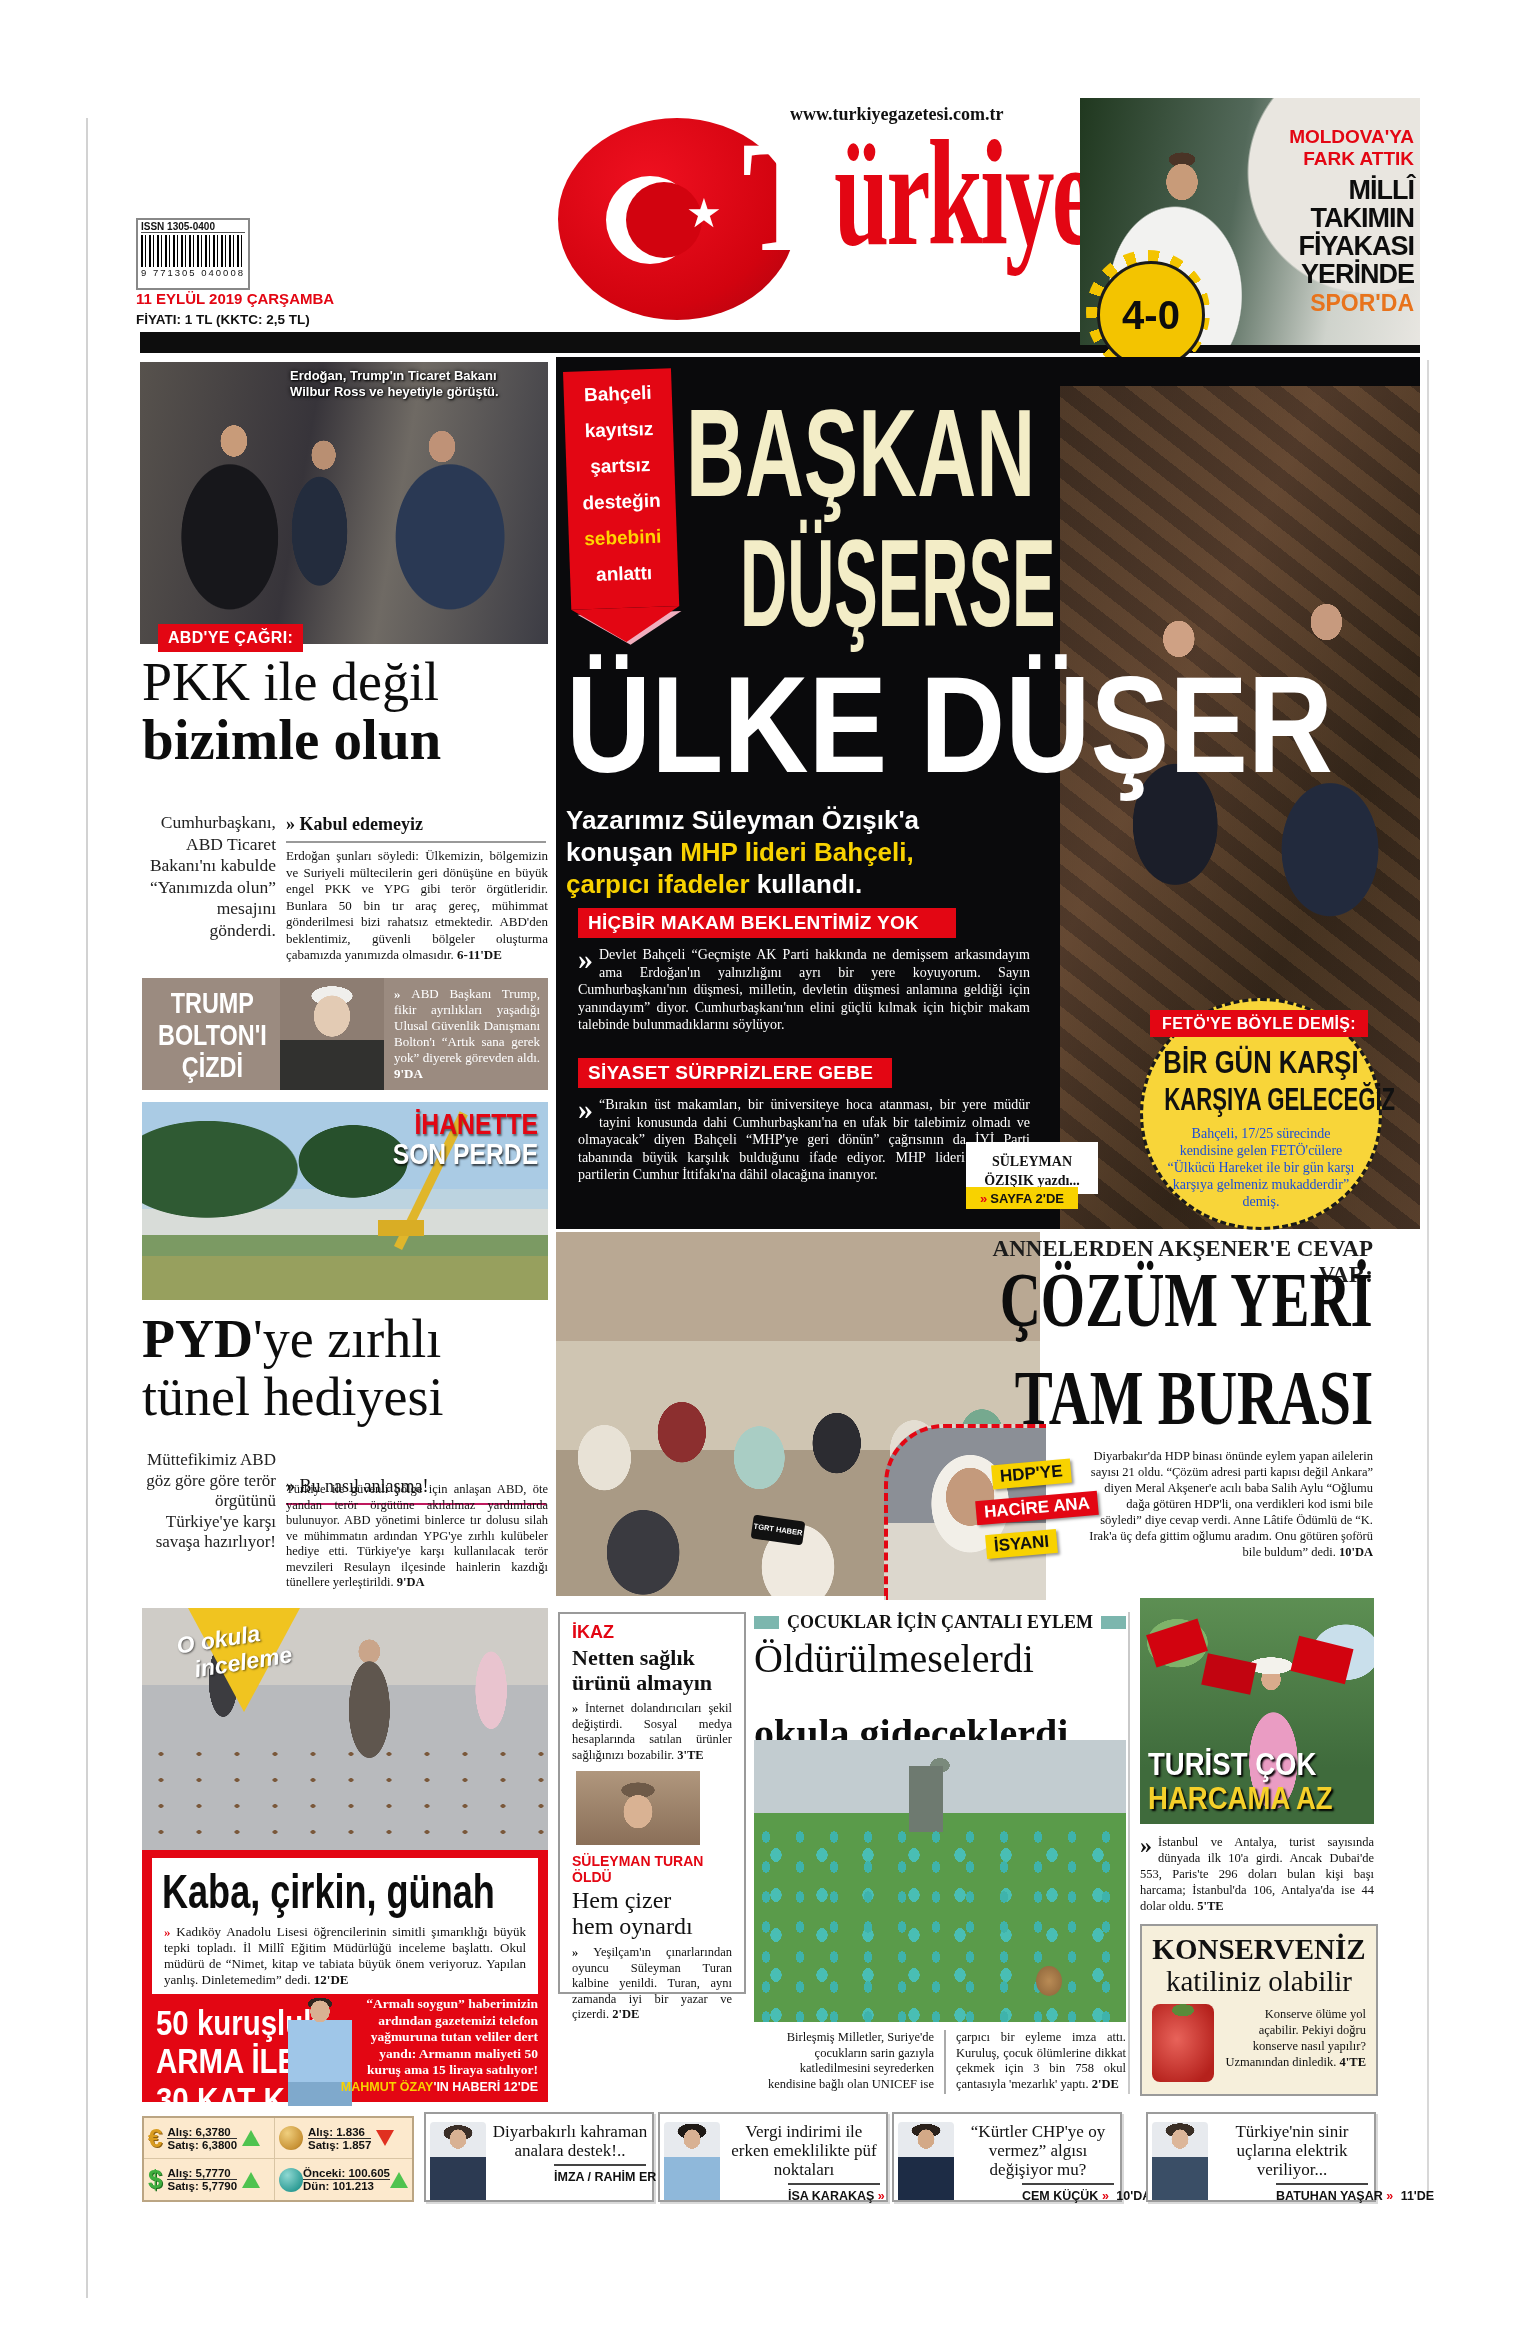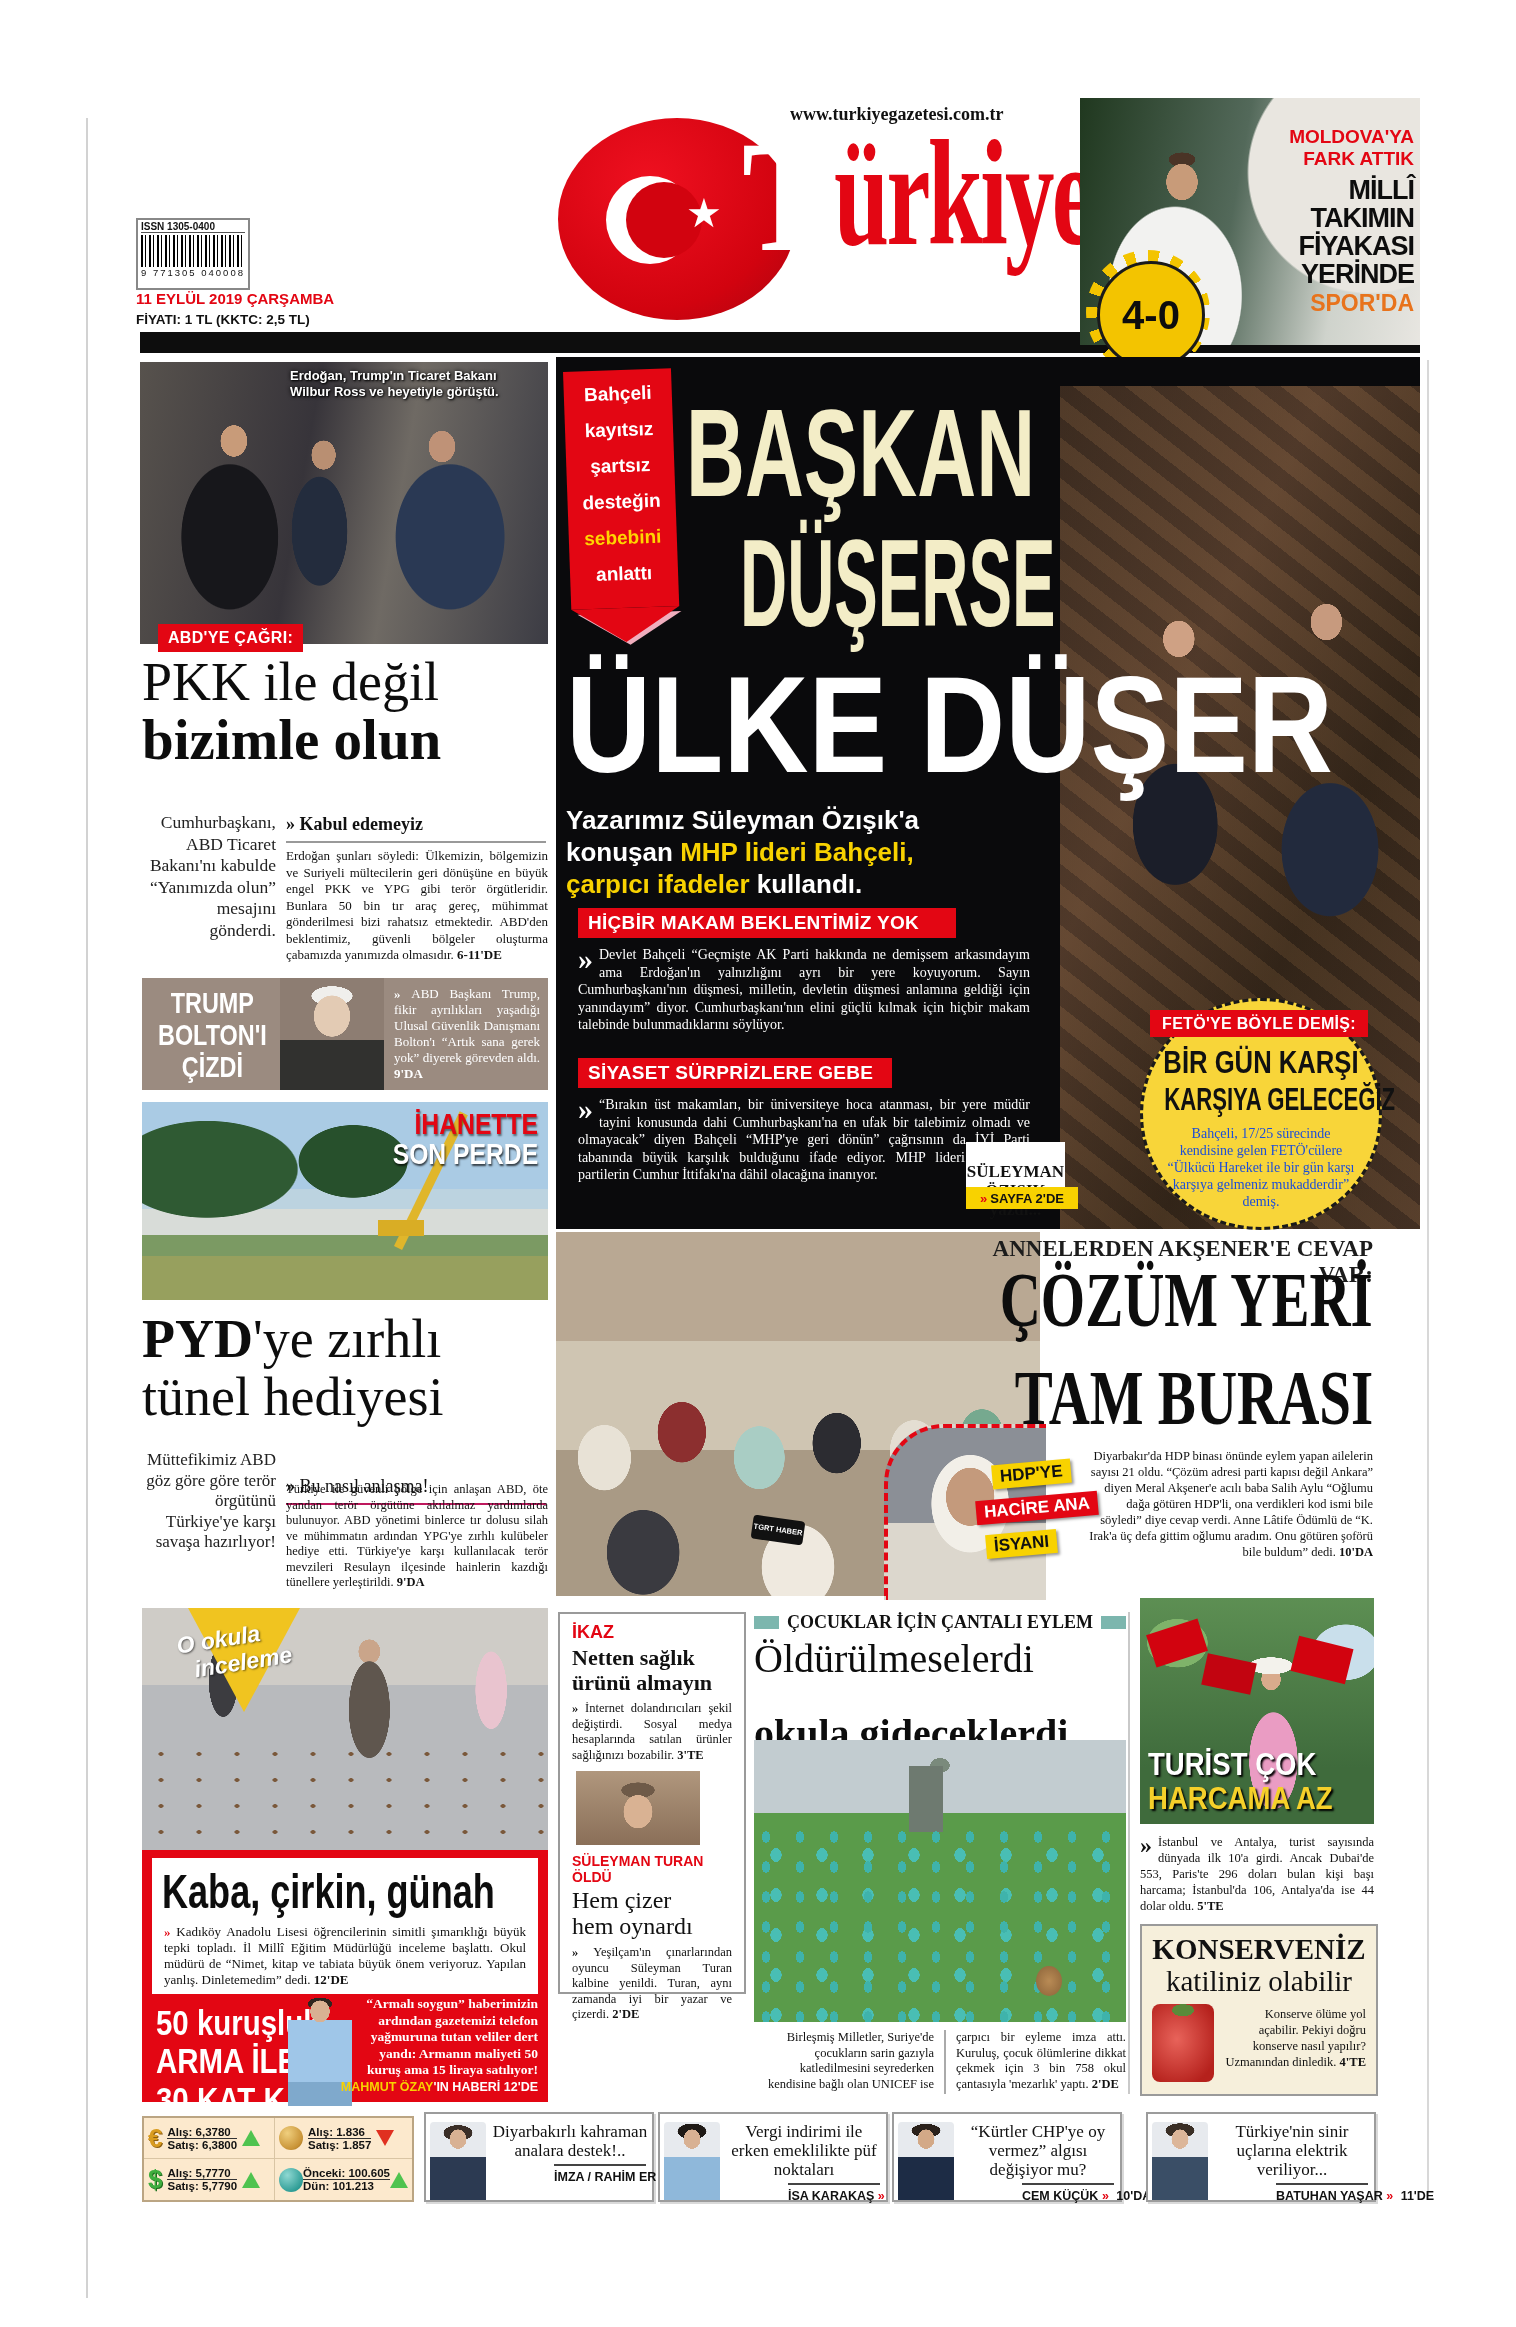--- a/index.html
+++ b/index.html
@@ -124,21 +124,21 @@
   </div>
 
   <div class="abs redbar" style="left:578px;top:1058px;width:294px;height:30px;font-size:19px;">
       <span>SİYASET SÜRPRİZLERE GEBE</span>
     </div>
   <div class="abs serif just" style="left:578px;top:1096px;width:452px;color:#fff;font-size:14px;line-height:17.5px;">
     <span class="bigq" style="color:#fff;"></span>
     <span>“Bırakın üst makamları, bir üniversiteye hoca atanması, bir yere müdür tayini konusunda dahi Cumhurbaşkanı'na en ufak bir talebimiz olmadı ve olmayacak” diyen Bahçeli “MHP'ye geri dönün” çağrısının da İYİ Parti tabanında büyük karşılık bulduğunu ifade ediyor. MHP lideri kurulacak partilerin Cumhur İttifakı'na dâhil olacağına inanıyor.</span>
   </div>
 
-  <div class="abs serif" style="left:966px;top:1142px;width:99px;height:42px;background:#fff;text-align:center;font-weight:700;font-size:17px;line-height:19px;padding-top:20px;">
+  <div class="abs serif" style="left:966px;top:1142px;width:132px;height:42px;background:#fff;text-align:center;font-weight:700;font-size:14px;line-height:19px;padding-top:10px;">
     <div>SÜLEYMAN</div>
     <div>ÖZIŞIK yazdı...</div>
   </div>
   <div class="abs" style="left:966px;top:1187px;width:112px;height:22px;background:#f8d200;display:flex;align-items:center;justify-content:center;font-weight:900;font-size:13px;">
     <span class="arr" style="color:#e30613;margin-right:3px;">»</span>
     <span>SAYFA 2'DE</span>
   </div>
 
   <div class="abs redbar" style="left:1150px;top:1010px;width:198px;height:27px;font-size:16px;justify-content:center;z-index:3;">
       <span>FETÖ'YE BÖYLE DEMİŞ:</span>

